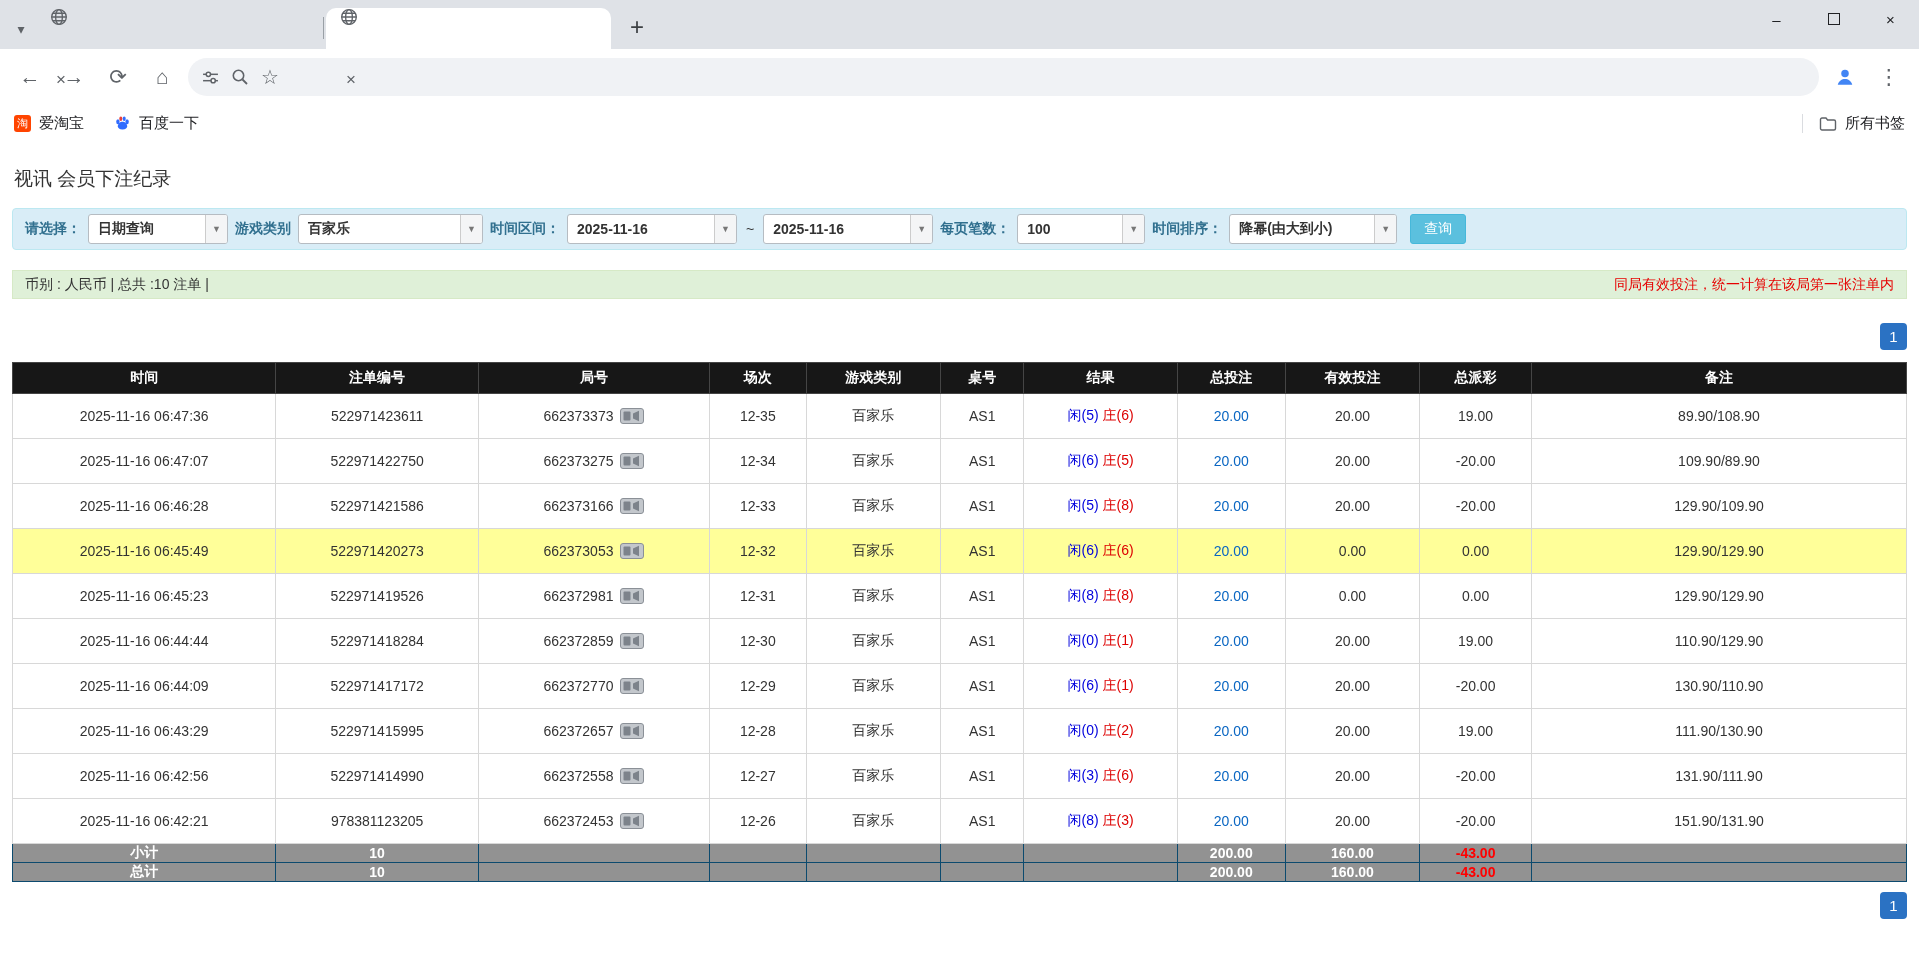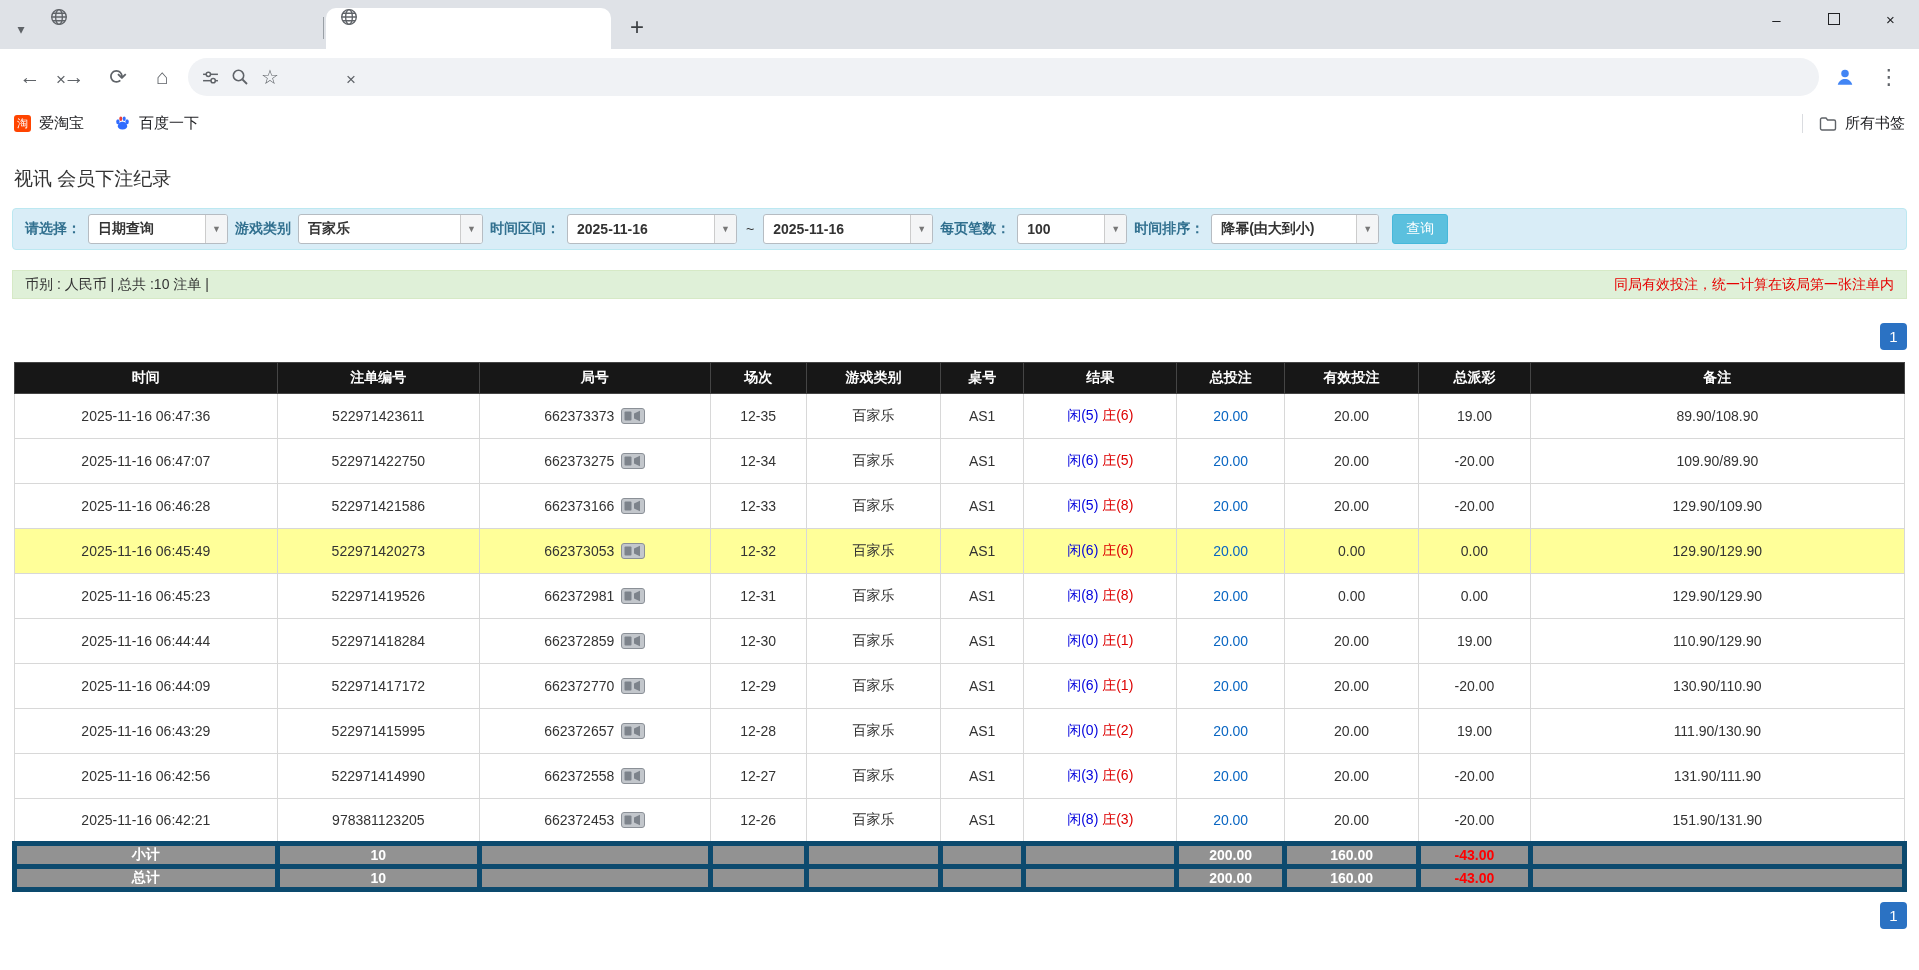--- a/index.html
+++ b/index.html
@@ -36,21 +36,21 @@
   .content { padding:0 12px; }
   .page-title { font-size:19px; color:#333; padding:24px 2px 16px; font-weight:normal; }
 
   .filter-bar { background:#d9edf7; border:1px solid #bce8f1; border-radius:4px; height:42px;
     display:flex; align-items:center; padding:0 12px; gap:7px; }
   .f-label { color:#31708f; font-weight:bold; font-size:14px; white-space:nowrap; }
   .tilde { color:#333; font-size:14px; padding:0 2px; }
   .select { height:30px; background:#fff; border:1px solid #b6bcc2; border-radius:3px; display:flex; align-items:stretch; font-size:14px; color:#333;font-weight:bold; }
   .select .sel-text { padding:0 9px; display:flex; align-items:center; white-space:nowrap; overflow:hidden; flex:1; }
   .select .sel-arrow { width:22px; border-left:1px solid #ccc; background:#f4f5f6; display:flex; align-items:center; justify-content:center; color:#777; font-size:9px; border-radius:0 2px 2px 0; }
-  .w140{width:140px} .w185{width:185px} .w170{width:170px} .w110{width:110px} .w168{width:168px}
+  .w140{width:140px} .w185{width:185px} .w170{width:170px} .w110{width:128px} .w168{width:168px}
   .btn-query { height:30px; padding:0 13px; background:#5bc0de; color:#fff; border:1px solid #46b8da; border-radius:3px; font-size:14px; display:flex; align-items:center; margin-left:6px; cursor:pointer; }
 
   .info-bar { margin-top:20px; background:#dff0d8; border:1px solid #d6e9c6; height:29px;
     display:flex; align-items:center; justify-content:space-between; padding:0 12px; font-size:14px; }
   .info-left { color:#333; }
   .info-right { color:#e60000; }
 
   .pager { display:flex; justify-content:flex-end; margin-top:24px; }
   .pager.bottom { margin-top:10px; }
   .page-btn { min-width:27px; height:27px; background:#2b72c3; color:#fff; border-radius:4px;
@@ -61,21 +61,21 @@
     border:1px solid #454545; text-align:center; }
   .bet-table tbody td { background:#fff; height:45px; text-align:center; font-size:14px; color:#333;
     border:1px solid #d8d8d8; overflow:hidden; }
   .bet-table tbody tr.highlight td { background:#ffff99; }
   .round-cell .round-wrap { display:flex; align-items:center; justify-content:center; gap:7px; }
   .player { color:#0000dd; }
   .banker { color:#dd0000; }
   a.bet-link { color:#0a66c2; text-decoration:none; cursor:pointer; }
   .neg { color:#e60000; }
   .bet-table tfoot td { background:#929292; color:#fff; height:19px; font-size:14px; font-weight:bold;
-    border:5px solid #0c4a6e; text-align:center; }
+    border:1px solid #0c4a6e; text-align:center; }
   .bet-table tfoot td.neg { color:#ff0000; }
   .replay-icon { display:inline-flex; cursor:pointer; }
 </style>
 </head>
 <body>
 
 <div class="titlebar">
   <div class="tab-chevron">▾</div>
 
   <div class="tab">

